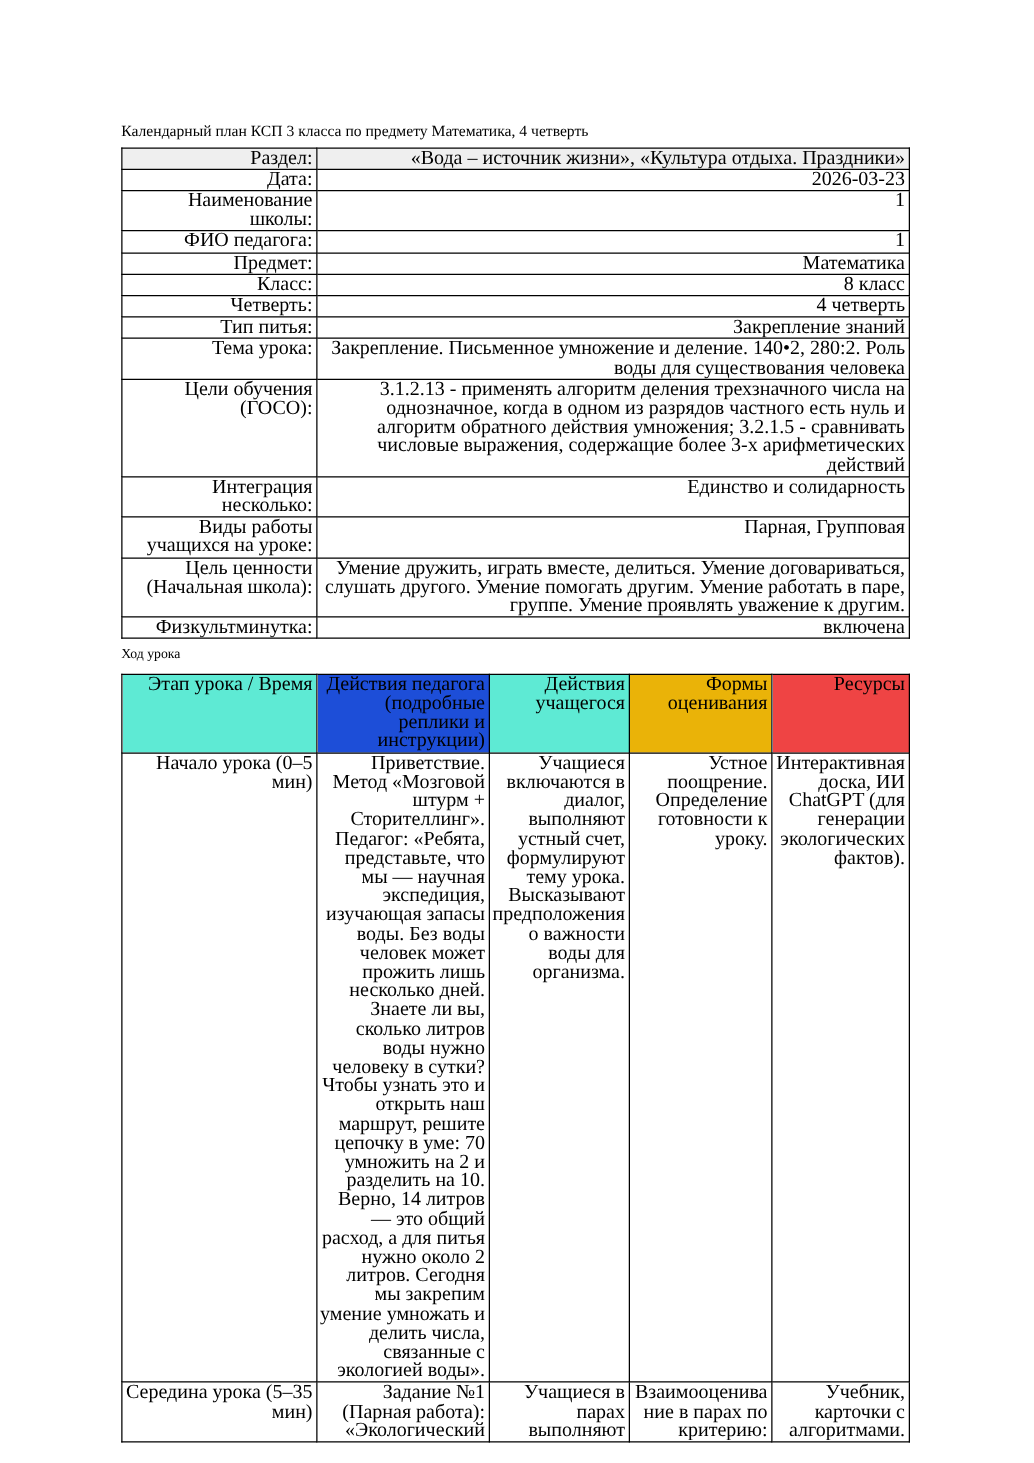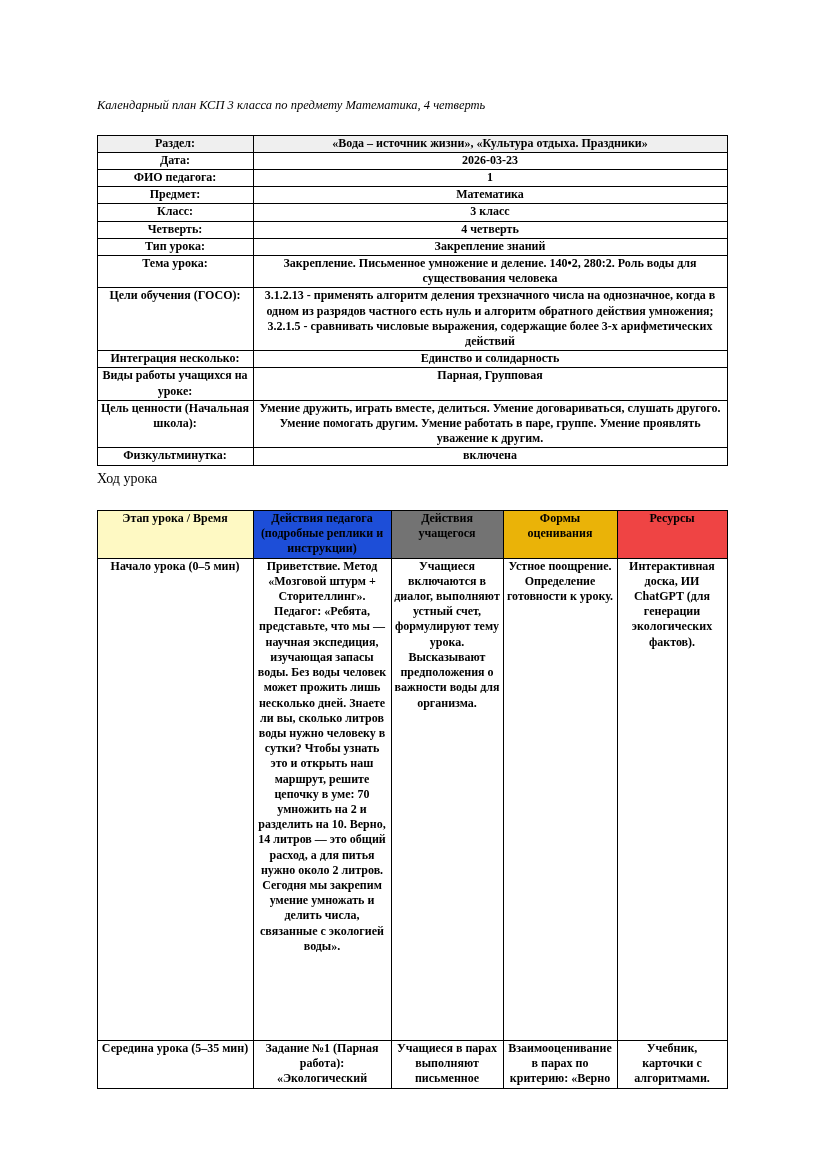--- a/index.html
+++ b/index.html
@@ -18,43 +18,42 @@
   }
   .content {
     position: absolute;
     left: 97px;
     top: 98px;
     width: 630px;
   }
   .doc-title {
     font-size: 12.5px;
     line-height: 15.5px;
-    margin: 0 0 21px 0;
-    font-style: italic;
+    margin: 0 0 4px 0;
   }
   table {
     border-collapse: collapse;
     table-layout: fixed;
     width: 630px;
   }
   td, th {
     border: 1px solid #000000;
     padding: 0px 3px 1px 2px;
     vertical-align: top;
-    font-size: 12px;
+    font-size: 16px;
     line-height: 15.2px;
-    font-weight: bold;
-    text-align: center;
+    font-weight: normal;
+    text-align: right;
     overflow: hidden;
     word-wrap: break-word;
   }
   .section-heading {
-    font-size: 14px;
+    font-size: 11px;
     line-height: 15.5px;
-    margin: 5px 0 24px 0;
+    margin: 5px 0 7px 0;
   }
   .clip {
     height: 46px;
     overflow: hidden;
   }
 </style>
 </head>
 <body>
 
 <div class="page">
@@ -70,37 +69,41 @@
       <tbody id="info-body">
           <tr style="background: rgb(239, 239, 239);">
             <td>Раздел:</td>
             <td>«Вода – источник жизни», «Культура отдыха. Праздники»</td>
           </tr>
           <tr>
             <td>Дата:</td>
             <td>2026-03-23</td>
           </tr>
           <tr>
+            <td>Наименование школы:</td>
+            <td>1</td>
+          </tr>
+          <tr>
             <td>ФИО педагога:</td>
             <td>1</td>
           </tr>
           <tr>
             <td>Предмет:</td>
             <td>Математика</td>
           </tr>
           <tr>
             <td>Класс:</td>
-            <td>3 класс</td>
+            <td>8 класс</td>
           </tr>
           <tr>
             <td>Четверть:</td>
             <td>4 четверть</td>
           </tr>
           <tr>
-            <td>Тип урока:</td>
+            <td>Тип питья:</td>
             <td>Закрепление знаний</td>
           </tr>
           <tr>
             <td>Тема урока:</td>
             <td>Закрепление. Письменное умножение и деление. 140•2, 280:2. Роль воды для существования человека</td>
           </tr>
           <tr>
             <td>Цели обучения (ГОСО):</td>
             <td>3.1.2.13 - применять алгоритм деления трехзначного числа на однозначное, когда в одном из разрядов частного есть нуль и алгоритм обратного действия умножения; 3.2.1.5 - сравнивать числовые выражения, содержащие более 3-х арифметических действий</td>
           </tr>
@@ -128,23 +131,23 @@
     <table class="lesson-table">
       <colgroup>
         <col style="width:156px">
         <col style="width:138px">
         <col style="width:112px">
         <col style="width:114px">
         <col style="width:110px">
       </colgroup>
       <thead>
         <tr id="lesson-head">
-            <th style="background: #fef9c3;">Этап урока / Время</th>
+            <th style="background: #5eead4;">Этап урока / Время</th>
             <th style="background: #1d4ed8;">Действия педагога (подробные реплики и инструкции)</th>
-            <th style="background: #737373;">Действия учащегося</th>
+            <th style="background: #5eead4;">Действия учащегося</th>
             <th style="background: #eab308;">Формы оценивания</th>
             <th style="background: #ef4444;">Ресурсы</th>
           </tr>
       </thead>
       <tbody id="lesson-body">
           <tr style="height: 482px; margin-top: 36px;">
             <td>
               <div>Начало урока (0–5 мин)</div>
             </td>
             <td>

